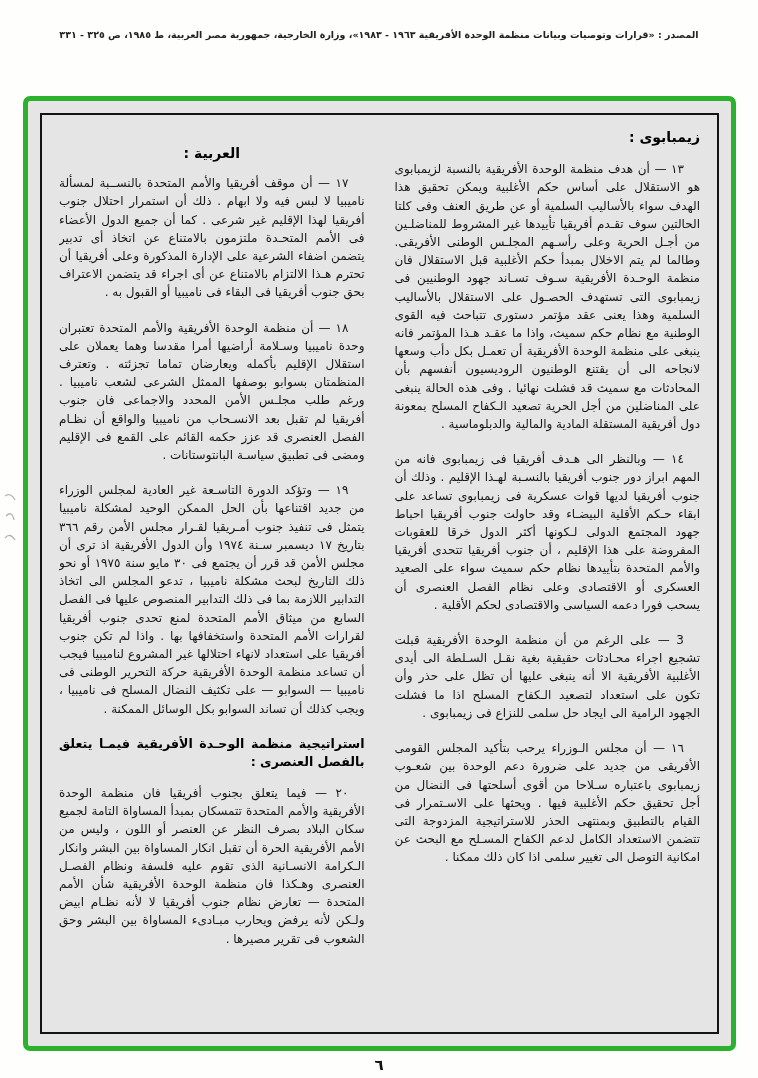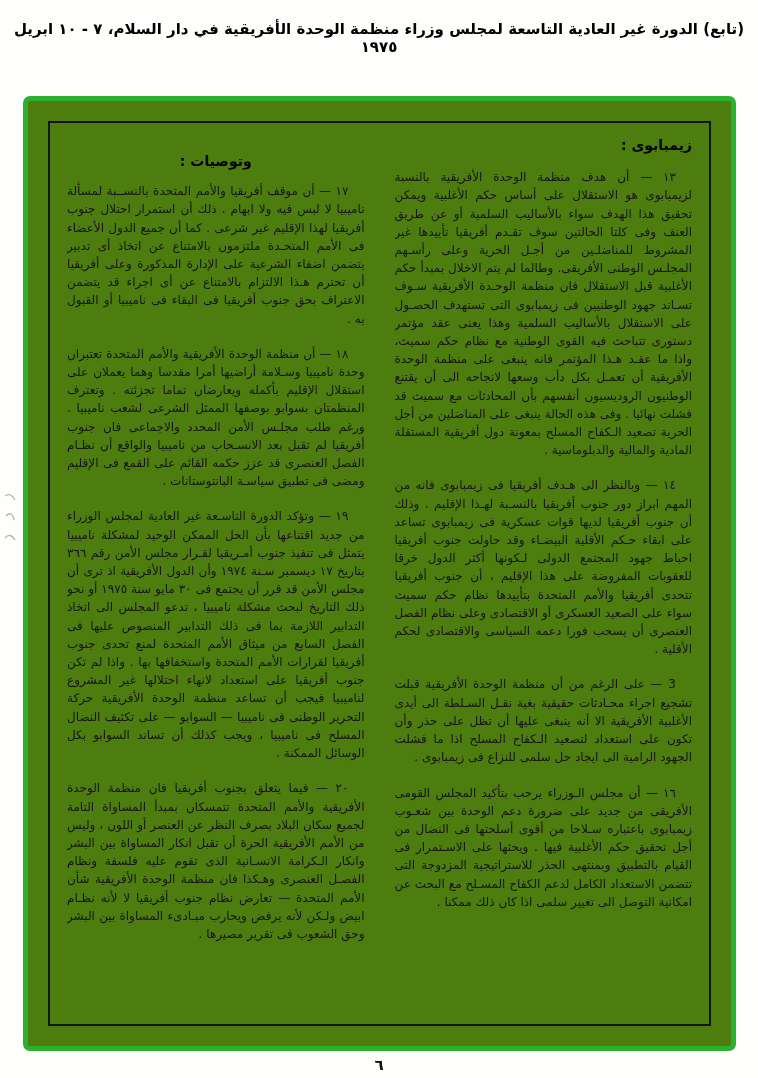--- a/index.html
+++ b/index.html
@@ -37,22 +37,22 @@
   
   .green-frame {
     position: absolute;
     left: 23px;
     top: 96px;
     width: 713px;
     height: 955px;
     box-sizing: border-box;
     border: 5px solid #2cb12c;
     border-radius: 7px;
-    padding: 20px;
-    background: #4d7c0f;
+    padding: 12px;
+    background: #e5e5e5;
   }
   .black-frame {
     box-sizing: border-box;
     width: 100%;
     height: 100%;
     border: 2px solid #141414;
     padding: 13px 17px 10px 17px;
     overflow: hidden;
   }
   .columns {
@@ -115,40 +115,41 @@
     height: 70px;
     opacity: .55;
   }
 </style>
 </head>
 <body>
 
 <div class="page">
 
   <header class="page-header">
-    <div class="doc-title">(تابع) الدورة غير العادية التاسعة لمجلس وزراء منظمة الوحدة الأفريقية في دار السلام، ٧ - ١٠ ابريل ١٩٧٥</div>
+    <div class="doc-source">المصدر : «قرارات وتوصيات وبيانات منظمة الوحدة الأفريقية ١٩٦٣ - ١٩٨٣»، وزارة الخارجية، جمهورية مصر العربية، ط ١٩٨٥، ص ٣٢٥ - ٣٣١</div>
   </header>
 
   <div class="green-frame">
     <div class="black-frame">
       <div class="columns">
 
         <section class="col">
           <h2 class="col-heading right-heading">زيمبابوى :</h2>
           <p class="para">١٣ — أن هدف منظمة الوحدة الأفريقية بالنسبة لزيمبابوى هو الاستقلال على أساس حكم الأغلبية ويمكن تحقيق هذا الهدف سواء بالأساليب السلمية أو عن طريق العنف وفى كلتا الحالتين سوف تقـدم أفريقيا تأييدها غير المشروط للمناضلـين من أجـل الحرية وعلى رأسـهم المجلـس الوطنى الأفريقى. وطالما لم يتم الاخلال بمبدأ حكم الأغلبية قبل الاستقلال فان منظمة الوحـدة الأفريقية سـوف تسـاند جهود الوطنيين فى زيمبابوى التى تستهدف الحصـول على الاستقلال بالأساليب السلمية وهذا يعنى عقد مؤتمر دستورى تتباحث فيه القوى الوطنية مع نظام حكم سميث، واذا ما عقـد هـذا المؤتمر فانه ينبغى على منظمة الوحدة الأفريقية أن تعمـل بكل دأب وسعها لانجاحه الى أن يقتنع الوطنيون الروديسيون أنفسهم بأن المحادثات مع سميث قد فشلت نهائيا . وفى هذه الحالة ينبغى على المناضلين من أجل الحرية تصعيد الـكفاح المسلح بمعونة دول أفريقية المستقلة المادية والمالية والدبلوماسية .</p>
           <p class="para">١٤ — وبالنظر الى هـدف أفريقيا فى زيمبابوى فانه من المهم ابراز دور جنوب أفريقيا بالنسـبة لهـذا الإقليم . وذلك أن جنوب أفريقيا لديها قوات عسكرية فى زيمبابوى تساعد على ابقاء حـكم الأقلية البيضـاء وقد حاولت جنوب أفريقيا احباط جهود المجتمع الدولى لـكونها أكثر الدول خرقا للعقوبات المفروضة على هذا الإقليم ، أن جنوب أفريقيا تتحدى أفريقيا والأمم المتحدة بتأييدها نظام حكم سميث سواء على الصعيد العسكرى أو الاقتصادى وعلى نظام الفصل العنصرى أن يسحب فورا دعمه السياسى والاقتصادى لحكم الأقلية .</p>
           <p class="para">3 — على الرغم من أن منظمة الوحدة الأفريقية قبلت تشجيع اجراء محـادثات حقيقية بغية نقـل السـلطة الى أيدى الأغلبية الأفريقية الا أنه ينبغى عليها أن تظل على حذر وأن تكون على استعداد لتصعيد الـكفاح المسلح اذا ما فشلت الجهود الرامية الى ايجاد حل سلمى للنزاع فى زيمبابوى .</p>
           <p class="para">١٦ — أن مجلس الـوزراء يرحب بتأكيد المجلس القومى الأفريقى من جديد على ضرورة دعم الوحدة بين شعـوب زيمبابوى باعتباره سـلاحا من أقوى أسلحتها فى النضال من أجل تحقيق حكم الأغلبية فيها . ويحثها على الاسـتمرار فى القيام بالتطبيق وبمنتهى الحذر للاستراتيجية المزدوجة التى تتضمن الاستعداد الكامل لدعم الكفاح المسـلح مع البحث عن امكانية التوصل الى تغيير سلمى اذا كان ذلك ممكنا .</p>
         </section>
 
         <section class="col">
-          <h2 class="col-heading center-heading">وتوصيات :</h2>
+          <h2 class="col-heading center-heading">العربية :</h2>
           <p class="para">١٧ — أن موقف أفريقيا والأمم المتحدة بالنســبة لمسألة ناميبيا لا لبس فيه ولا ابهام . ذلك أن استمرار احتلال جنوب أفريقيا لهذا الإقليم غير شرعى . كما أن جميع الدول الأعضاء فى الأمم المتحـدة ملتزمون بالامتناع عن اتخاذ أى تدبير يتضمن اضفاء الشرعية على الإدارة المذكورة وعلى أفريقيا أن تحترم هـذا الالتزام بالامتناع عن أى اجراء قد يتضمن الاعتراف بحق جنوب أفريقيا فى البقاء فى ناميبيا أو القبول به .</p>
           <p class="para">١٨ — أن منظمة الوحدة الأفريقية والأمم المتحدة تعتبران وحدة ناميبيا وسـلامة أراضيها أمرا مقدسا وهما يعملان على استقلال الإقليم بأكمله ويعارضان تماما تجزئته . وتعترف المنظمتان بسوابو بوصفها الممثل الشرعى لشعب ناميبيا . ورغم طلب مجلـس الأمن المحدد والاجماعى فان جنوب أفريقيا لم تقبل بعد الانسـحاب من ناميبيا والواقع أن نظـام الفصل العنصرى قد عزز حكمه القائم على القمع فى الإقليم ومضى فى تطبيق سياسـة البانتوستانات .</p>
           <p class="para">١٩ — وتؤكد الدورة التاسـعة غير العادية لمجلس الوزراء من جديد اقتناعها بأن الحل الممكن الوحيد لمشكلة ناميبيا يتمثل فى تنفيذ جنوب أمـريقيا لقـرار مجلس الأمن رقم ٣٦٦ بتاريخ ١٧ ديسمبر سـنة ١٩٧٤ وأن الدول الأفريقية اذ ترى أن مجلس الأمن قد قرر أن يجتمع فى ٣٠ مايو سنة ١٩٧٥ أو نحو ذلك التاريخ لبحث مشكلة ناميبيا ، تدعو المجلس الى اتخاذ التدابير اللازمة بما فى ذلك التدابير المنصوص عليها فى الفصل السابع من ميثاق الأمم المتحدة لمنع تحدى جنوب أفريقيا لقرارات الأمم المتحدة واستخفافها بها . واذا لم تكن جنوب أفريقيا على استعداد لانهاء احتلالها غير المشروع لناميبيا فيجب أن تساعد منظمة الوحدة الأفريقية حركة التحرير الوطنى فى ناميبيا — السوابو — على تكثيف النضال المسلح فى ناميبيا ، ويجب كذلك أن تساند السوابو بكل الوسائل الممكنة .</p>
+          <h3 class="subheading">استراتيجية منظمة الوحـدة الأفريقية فيمـا يتعلق بالفصل العنصرى :</h3>
           <p class="para">٢٠ — فيما يتعلق بجنوب أفريقيا فان منظمة الوحدة الأفريقية والأمم المتحدة تتمسكان بمبدأ المساواة التامة لجميع سكان البلاد بصرف النظر عن العنصر أو اللون ، وليس من الأمم الأفريقية الحرة أن تقبل انكار المساواة بين البشر وانكار الـكرامة الانسـانية الذى تقوم عليه فلسفة ونظام الفصـل العنصرى وهـكذا فان منظمة الوحدة الأفريقية شأن الأمم المتحدة — تعارض نظام جنوب أفريقيا لا لأنه نظـام ابيض ولـكن لأنه يرفض ويحارب مبـادىء المساواة بين البشر وحق الشعوب فى تقرير مصيرها .</p>
         </section>
 
       </div>
     </div>
   </div>
 
   <svg class="margin-marks" viewBox="0 0 18 70" xmlns="http://www.w3.org/2000/svg">
     <path d="M3 6 Q9 2 13 10" fill="none" stroke="#777" stroke-width="1.3"></path>
     <path d="M4 26 Q10 20 12 30" fill="none" stroke="#777" stroke-width="1.3"></path>

